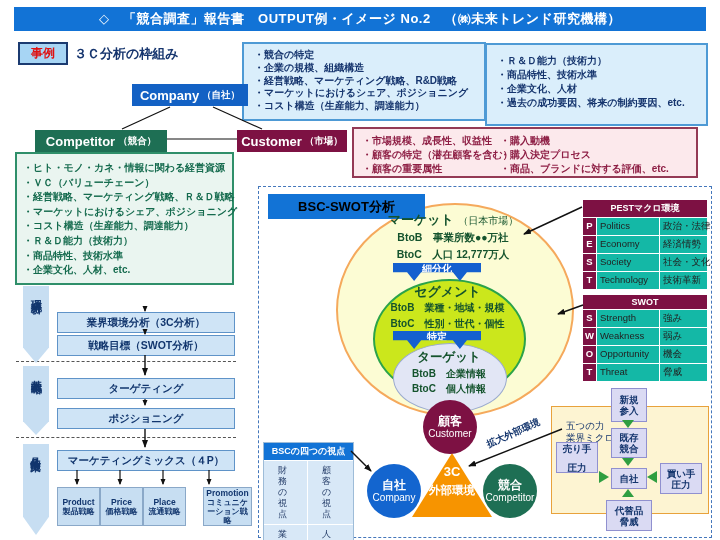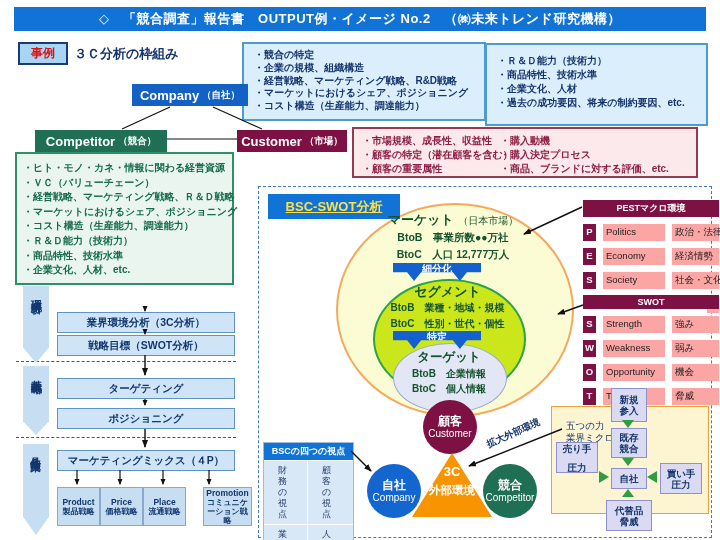--- a/index.html
+++ b/index.html
@@ -30,32 +30,32 @@
   .vlabel span{writing-mode:vertical-rl;text-orientation:upright;letter-spacing:1px;}
   .fbox{left:57px;width:176px;height:19px;background:#cfe4f6;border:1px solid #5f93c8;color:#12366e;
         font-weight:bold;font-size:10.5px;display:flex;align-items:center;justify-content:center;z-index:2;}
   .dash{border-top:1px dashed #555;z-index:1;}
   .pbox{top:487px;height:37px;background:#c7def2;border:1px solid #8aa8c8;color:#12366e;
         display:flex;flex-direction:column;align-items:center;justify-content:center;text-align:center;z-index:2;}
   .pbox .en{font-weight:bold;font-size:8.5px;line-height:10px;}
   .pbox .jp{font-weight:bold;font-size:8px;line-height:9px;}
   
   .panelborder{left:258px;top:186px;width:452px;height:350px;border:1px dashed #4477bb;z-index:0;}
-  .panellabel{left:268px;top:194px;width:132px;height:25px;background:#1273d6;color:#fde047;font-weight:bold;
-              font-size:13px;display:flex;align-items:center;justify-content:center;z-index:2;text-decoration:underline;}
+  .panellabel{left:268px;top:194px;width:157px;height:25px;background:#1273d6;color:#000000;font-weight:bold;
+              font-size:13px;display:flex;align-items:center;justify-content:center;z-index:2;}
   .ellipse{border-radius:50%;z-index:1;}
   .etext{text-align:center;color:#14532d;z-index:2;}
   .ribbon{background:#1460cf;color:#fff;font-weight:bold;font-size:10px;text-align:center;height:18px;
           line-height:12px;z-index:2;
           clip-path:polygon(0 0,100% 0,100% 52%,84% 52%,76% 100%,68% 52%,32% 52%,24% 100%,16% 52%,0 52%);}
   
-  .ptable{display:grid;grid-template-columns:13px 62px 47px;gap:7px;background:#fff;z-index:2;}
+  .ptable{display:grid;grid-template-columns:13px 62px 47px;gap:1px;background:#fff;z-index:2;}
   .phdr{grid-column:1/4;background:#7d1143;color:#fff;font-weight:bold;font-size:9px;text-align:center;padding:2px 0;}
   .pltr{background:#7d1143;color:#fff;font-weight:bold;font-size:9.5px;text-align:center;padding:2px 0;}
-  .pnm,.pjp{background:#fca5a5;color:#222;font-size:9.5px;padding:2px 0 2px 3px;white-space:nowrap;}
+  .pnm,.pjp{background:#14b8a6;color:#222;font-size:9.5px;padding:2px 0 2px 3px;white-space:nowrap;}
   
   .btable{display:grid;grid-template-columns:43px 45px;gap:1px;background:#fff;border:1px solid #9ebcd8;z-index:2;}
   .bhdr{grid-column:1/3;background:#1273d6;color:#fff;font-weight:bold;font-size:9px;text-align:center;padding:2px 0;}
   .bcell{background:#d8e8f7;color:#223a66;font-size:9px;padding:4px 14px;line-height:11px;}
   
   .circle{border-radius:50%;color:#fff;display:flex;flex-direction:column;align-items:center;
           justify-content:center;text-align:center;z-index:3;}
   .c-jp{font-weight:bold;font-size:12px;line-height:14px;}
   .c-en{font-size:10px;line-height:12px;}
   .tri3c{left:412px;top:453px;width:0;height:0;border-left:40px solid transparent;border-right:40px solid transparent;

